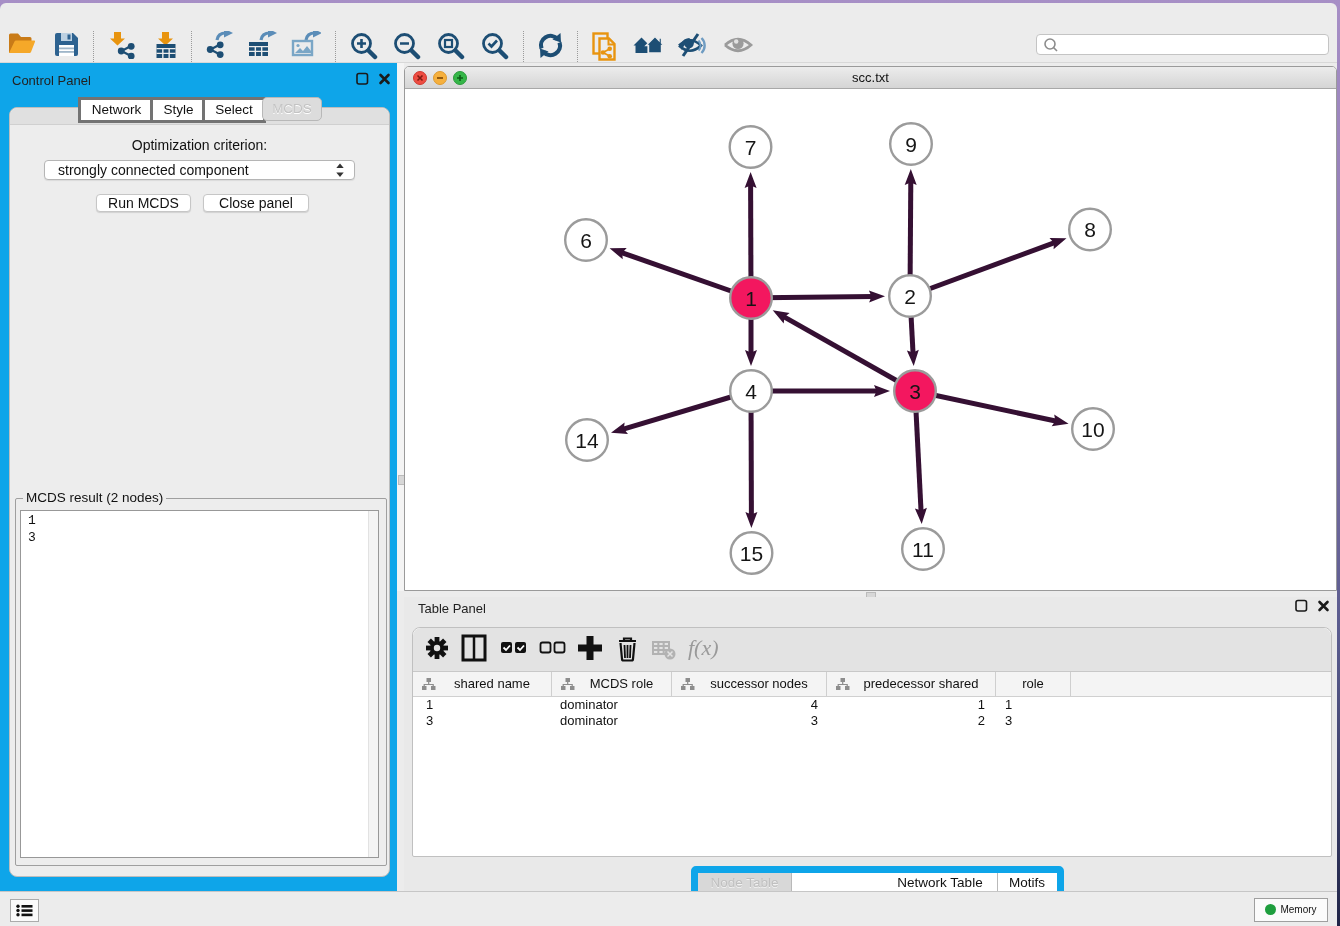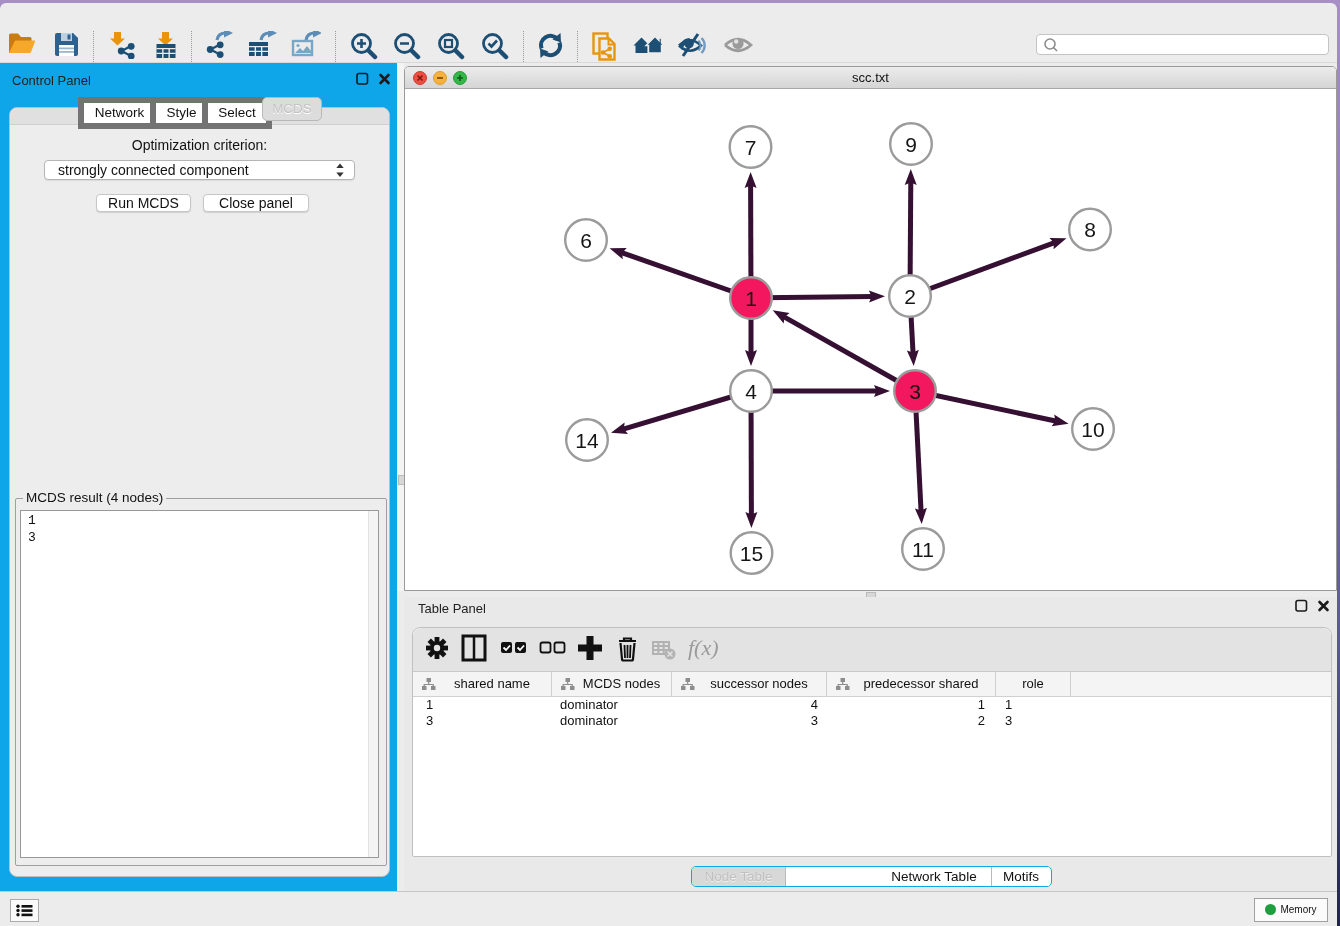--- a/index.html
+++ b/index.html
@@ -13,21 +13,21 @@
 #titletext{position:absolute;top:0;left:0;width:100%;height:25px;line-height:25px;text-align:center;color:#a2a2a2;font-size:13px;}
 
 #toolbar{position:absolute;left:0;top:25px;width:100%;height:34px;background:#ececec;border-bottom:1px solid #d8d8d8;}
 .tbi{position:absolute;top:3px;}
 .tbsep{position:absolute;top:3px;width:0;height:31px;border-left:1px dotted #9a9a9a;}
 #searchbox{position:absolute;left:1036px;top:6px;width:291px;height:19px;background:#fff;border:1px solid #c4c4c4;border-radius:4px;}
 
 #leftpanel{position:absolute;left:0;top:60px;width:397px;height:828px;background:#0ea5e9;}
 #cp-title{position:absolute;left:12px;top:10px;font-size:13px;color:#222;}
 #cp-tabs{position:absolute;left:78px;top:34px;height:22px;}
-.cptab{position:absolute;top:0;height:20px;background:#fff;border:6px solid #737373;font-size:13.5px;color:#111;text-align:center;line-height:20px;}
+.cptab{position:absolute;top:0;height:20px;background:#fff;border:3px solid #737373;font-size:13.5px;color:#111;text-align:center;line-height:20px;}
 .cptab.sel{background:#dcdcdc;border-radius:5px;border:1px solid #b8b8b8;color:#c3c3c3;text-shadow:0 1px 0 #fff;height:22px;line-height:22px;}
 #cp-box{position:absolute;left:9px;top:44px;width:379px;height:768px;background:#ededed;border:1px solid #bdbdbd;border-radius:8px;}
 #cp-box .strip{position:absolute;left:0;top:0;width:100%;height:16px;background:#e0e0e0;border-bottom:1px solid #d0d0d0;border-radius:8px 8px 0 0;}
 #optlabel{position:absolute;left:0;top:29px;width:100%;text-align:center;font-size:14px;color:#111;}
 #combo{position:absolute;left:34px;top:52px;width:296px;height:18px;background:#fff;border:1px solid #b5b5b5;border-radius:4px;font-size:14px;color:#111;line-height:18px;padding-left:13px;box-shadow:0 1px 1px rgba(0,0,0,0.08);}
 .btn{position:absolute;top:86px;height:16px;background:#fff;border:1px solid #c6c6c6;border-radius:4px;font-size:14px;color:#111;text-align:center;line-height:16px;box-shadow:0 1px 1px rgba(0,0,0,0.12);}
 #fieldset{position:absolute;left:5px;top:390px;width:370px;height:366px;}
 #fs-legend{position:absolute;left:8px;top:-8px;background:#ededed;padding:0 3px;font-size:13.5px;color:#111;}
 #fs-border{position:absolute;left:0;top:0;width:100%;height:100%;border:1px solid #9f9f9f;border-radius:2px;}
 #fs-inner{position:absolute;left:5px;top:12px;width:359px;height:348px;background:#fff;border:1px solid #989898;font-family:"Liberation Mono",monospace;font-size:13px;color:#111;line-height:16.5px;padding:2px 0 0 7px;box-sizing:border-box;}
@@ -47,21 +47,21 @@
 
 #tablepanel{position:absolute;left:404px;top:594px;width:933px;height:294px;background:#e9e9e9;}
 #tp-title{position:absolute;left:14px;top:4px;font-size:13px;color:#222;}
 #tp-box{position:absolute;left:8px;top:30px;width:918px;height:228px;background:#fff;border:1px solid #c0c0c0;border-radius:8px 8px 2px 2px;}
 #tp-toolbar{position:absolute;left:0;top:0;width:100%;height:43px;background:#e3e3e3;border-bottom:1px solid #c8c8c8;border-radius:8px 8px 0 0;}
 #tp-header{position:absolute;left:0;top:44px;width:100%;height:24px;background:#f4f4f4;border-bottom:1px solid #d0d0d0;}
 .th{position:absolute;top:0;height:24px;border-right:1px solid #cfcfcf;font-size:13px;color:#111;}
 .th .lab{position:absolute;top:4px;width:100%;text-align:center;}
 .trow{position:absolute;width:100%;height:16px;font-size:13px;color:#111;}
 .td{position:absolute;top:0;height:16px;line-height:16px;}
-#tp-tabs{position:absolute;left:287px;top:269px;width:359px;height:19px;border:1px solid #0ea5e9;border-radius:5px;background:#fff;overflow:hidden;}
+#tp-tabs{position:absolute;left:287px;top:269px;width:359px;height:19px;border:7px solid #0ea5e9;border-radius:5px;background:#fff;overflow:hidden;}
 .tptab{position:absolute;top:0;height:19px;line-height:19px;font-size:13.5px;color:#111;text-align:center;border-right:1px solid #b9b9b9;background:#fff;}
 .tptab.sel{background:#d8d8d8;color:#c0c0c0;text-shadow:0 1px 0 #f2f2f2;}
 
 #statusbar{position:absolute;left:0;top:888px;width:1337px;height:35px;background:#ececec;border-top:1px solid #c6c6c6;}
 #listbtn{position:absolute;left:10px;top:7px;width:27px;height:21px;background:#fafafa;border:1px solid #ababab;}
 #membtn{position:absolute;right:9px;top:6px;width:72px;height:22px;background:#fbfbfb;border:1px solid #9f9f9f;font-size:10px;color:#111;line-height:22px;text-align:center;}
 #memdot{display:inline-block;width:11px;height:11px;border-radius:50%;background:#1e9e3e;margin-right:4px;vertical-align:-1.5px;}
 </style>
 </head>
 <body>
@@ -206,21 +206,21 @@
         <div class="strip"></div>
       <div id="combo">strongly connected component<svg width="10" height="15" style="position:absolute;right:9px;top:2px;">
             <polygon stroke="none" points="5,0.5 8.7,5 1.3,5" fill="#333"></polygon>
             <polygon stroke="none" points="5,14 8.7,9.5 1.3,9.5" fill="#333"></polygon>
           </svg></div>
       <div id="optlabel">Optimization criterion:</div>
       <div class="btn" style="left:86px;width:93px;">Run MCDS</div>
       <div class="btn" style="left:193px;width:104px;">Close panel</div>
       <div id="fieldset">
         <div id="fs-border"></div>
-        <div id="fs-legend">MCDS result (4 nodes)</div>
+        <div id="fs-legend">MCDS result (2 nodes)</div>
         <div id="fs-inner">1<br>3</div>
         <div id="fs-scroll"></div>
       </div>
     </div>
     <div id="cp-tabs">
       <div class="cptab" style="left:0px;width:71px;">Network</div>
       <div class="cptab" style="left:72px;width:51px;">Style</div>
       <div class="cptab" style="left:124px;width:58px;">Select</div>
       <div class="cptab sel" style="left:184px;width:58px;">MCDS</div>
     </div>
@@ -356,21 +356,21 @@
           <div class="th" style="left:0px;width:138px;">
             <div class="lab" style="padding-left:10px;">shared name</div>
             <svg width="15" height="14" style="position:absolute;left:8px;top:5px;">
 <rect x="5.5" y="1" width="4.5" height="4" fill="#8d8d8d"></rect>
 <rect x="1" y="9" width="4.5" height="4" fill="#8d8d8d"></rect>
 <rect x="10" y="9" width="4.5" height="4" fill="#8d8d8d"></rect>
 <path d="M7.7 5 v2.5 M3.2 9 v-1.5 h9 V9" stroke="#8d8d8d" stroke-width="1.2" fill="none"></path>
 </svg>
           </div>
           <div class="th" style="left:139px;width:119px;">
-            <div class="lab" style="padding-left:10px;">MCDS nodes</div>
+            <div class="lab" style="padding-left:10px;">MCDS role</div>
             <svg width="15" height="14" style="position:absolute;left:8px;top:5px;">
 <rect x="5.5" y="1" width="4.5" height="4" fill="#8d8d8d"></rect>
 <rect x="1" y="9" width="4.5" height="4" fill="#8d8d8d"></rect>
 <rect x="10" y="9" width="4.5" height="4" fill="#8d8d8d"></rect>
 <path d="M7.7 5 v2.5 M3.2 9 v-1.5 h9 V9" stroke="#8d8d8d" stroke-width="1.2" fill="none"></path>
 </svg>
           </div>
           <div class="th" style="left:259px;width:154px;">
             <div class="lab" style="padding-left:10px;">successor nodes</div>
             <svg width="15" height="14" style="position:absolute;left:8px;top:5px;">

